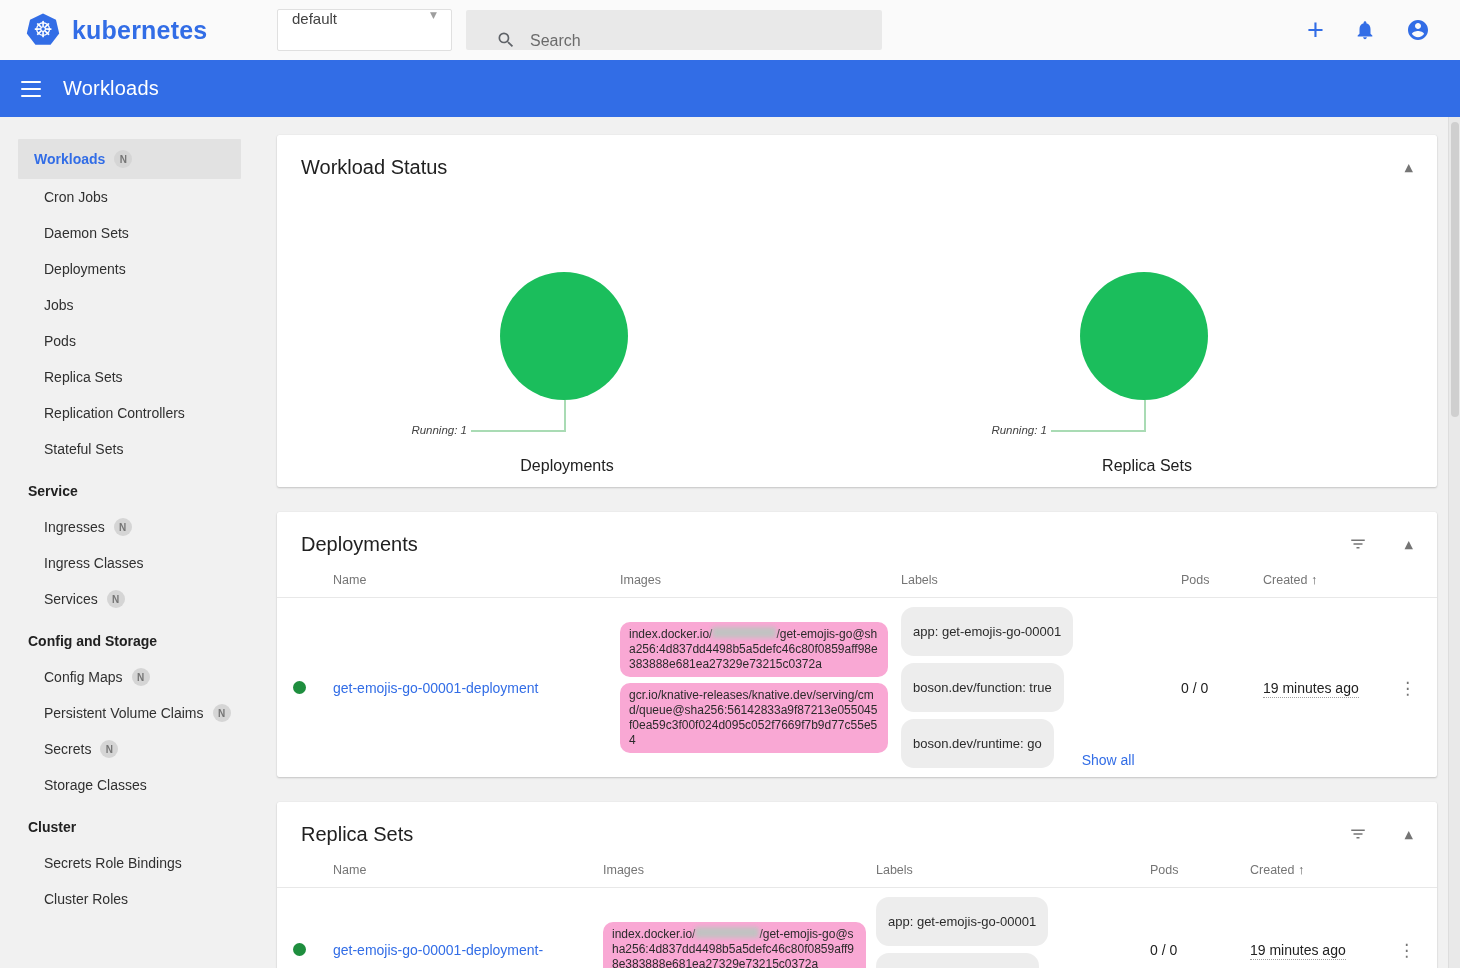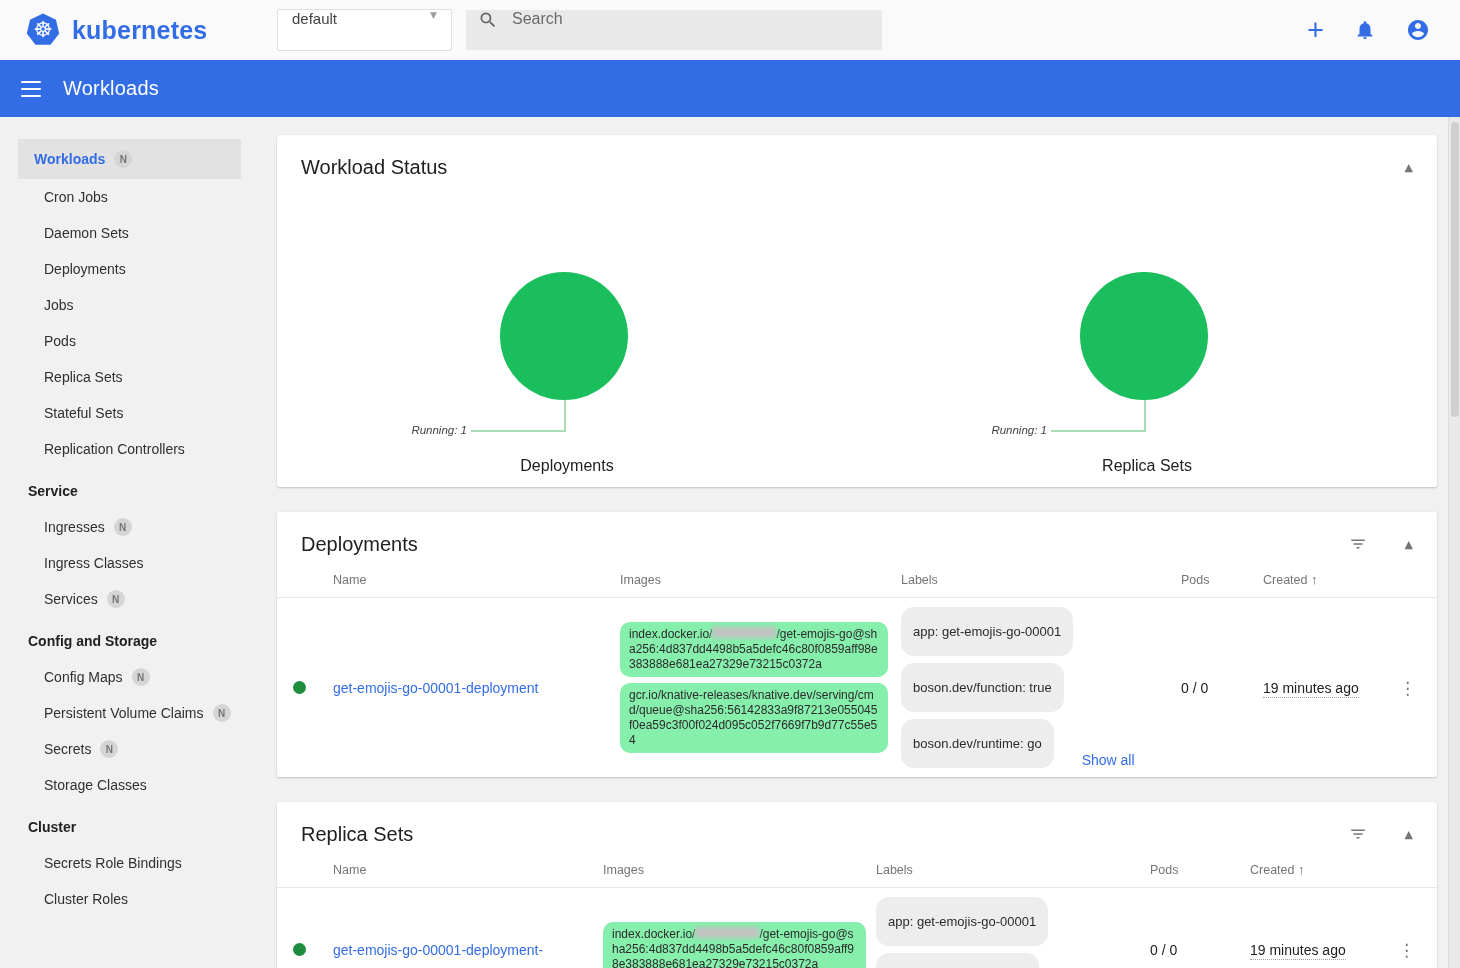--- a/index.html
+++ b/index.html
@@ -10,21 +10,21 @@
   .topbar { height:60px; background:#fafafa; display:flex; align-items:center; position:relative; z-index:3; }
   .brand-zone { width:257px; display:flex; align-items:center; padding-left:25px; }
   .k8s-logo { width:36px; height:35px; background:#326de6; display:flex; align-items:center; justify-content:center;
     clip-path:polygon(50% 3%, 86% 21%, 95% 60%, 71% 92%, 29% 92%, 5% 60%, 14% 21%); }
   .k8s-logo span { color:#fff; font-size:22px; line-height:1; font-family:"DejaVu Sans", sans-serif; }
   .brand-text { color:#326de6; font-size:25px; font-weight:600; margin-left:11px; letter-spacing:.2px; }
   .ns-select { margin-left:20px; width:175px; height:42px; background:#fff; border:1px solid #e0e0e0; border-radius:2px;
     display:flex; align-items:flex-start; padding:0 14px; cursor:pointer; }
   .ns-select .ns-val { font-size:15px; color:#424242; flex:1; }
   .ns-select .caret { color:#757575; font-size:11px; font-family:"DejaVu Sans", sans-serif; }
-  .searchbox { margin-left:14px; width:416px; height:40px; background:#e9e9e9; border-radius:2px; display:flex; align-items:flex-start; padding:0 2px; }
+  .searchbox { margin-left:14px; width:416px; height:40px; background:#e9e9e9; border-radius:2px; display:flex; align-items:flex-end; padding:0 20px; }
   .searchbox svg { flex:none; margin:0 14px 0 10px; }
   .searchbox input { border:none; outline:none; background:transparent; font-size:16px; color:#424242; width:100%;
     font-family:"Liberation Sans", sans-serif; }
   .searchbox input::placeholder { color:#6b6b6b; }
   .top-actions { margin-left:auto; display:flex; align-items:center; padding-right:30px; }
   .top-actions > * { margin-left:30px; cursor:pointer; }
   .plus-btn { color:#326de6; font-size:29px; font-weight:300; line-height:1; }
 
   
   .actionbar { height:57px; background:#326de6; display:flex; align-items:center; padding-left:21px; position:relative; z-index:2; }
@@ -68,21 +68,21 @@
   
   .tbl-header, .tbl-row { display:grid; padding:0 16px; align-items:center; }
   .grid-dep { grid-template-columns:40px 287px 281px 280px 82px 130px 1fr; }
   .grid-rs  { grid-template-columns:40px 270px 273px 274px 100px 130px 1fr; }
   .tbl-header { height:36px; color:#757575; font-size:12.5px; border-bottom:1px solid #e8e8e8; }
   .tbl-header .sort { color:#616161; }
   .tbl-row { padding-top:9px; padding-bottom:9px; }
   .status-dot { width:13px; height:13px; border-radius:50%; background:#1e8e3e; }
   .res-link { color:#326de6; font-size:14px; text-decoration:none; cursor:pointer; }
   .cell-images { display:flex; flex-direction:column; gap:6px; padding-right:10px; }
-  .img-chip { background:#86efac; border-radius:10px; padding:5px 9px; font-size:12px; line-height:15px; color:#2b2b2b;
+  .img-chip { background:#f9a8d4; border-radius:10px; padding:5px 9px; font-size:12px; line-height:15px; color:#2b2b2b;
     word-break:break-all; max-width:268px; }
   .blur-redact { display:inline-block; width:64px; height:11px; background:#c2c2c2; border-radius:2px; filter:blur(2px); vertical-align:baseline; }
   .cell-labels { display:flex; flex-direction:column; gap:7px; align-items:flex-start; }
   .lbl-line { display:flex; align-items:flex-end; }
   .lbl-chip { background:#ededed; border-radius:13px; padding:17px 12px; font-size:13px; color:#2b2b2b; white-space:nowrap; }
   .show-all { color:#326de6; font-size:14px; margin-left:28px; cursor:pointer; white-space:nowrap; }
   .cell-pods { font-size:14px; color:#212121; }
   .cell-created span { font-size:14px; color:#212121; border-bottom:1px dotted #9e9e9e; padding-bottom:1px; cursor:default; }
   .kebab { justify-self:end; color:#757575; font-size:17px; font-family:"DejaVu Sans", sans-serif; cursor:pointer; padding:0 6px; }
 
@@ -155,24 +155,24 @@
     <div class="nav-item child">
         <span>Jobs</span>
       </div>
     <div class="nav-item child">
         <span>Pods</span>
       </div>
     <div class="nav-item child">
         <span>Replica Sets</span>
       </div>
     <div class="nav-item child">
+        <span>Replication Controllers</span>
+      </div>
+    <div class="nav-item child">
         <span>Stateful Sets</span>
-      </div>
-    <div class="nav-item child">
-        <span>Replication Controllers</span>
       </div>
     <div class="nav-header">
         <span>Service</span>
       </div>
     <div class="nav-item child">
       <span>Ingresses</span>
       <span class="nbadge">N</span>
     </div>
     <div class="nav-item child">
         <span>Ingress Classes</span>

